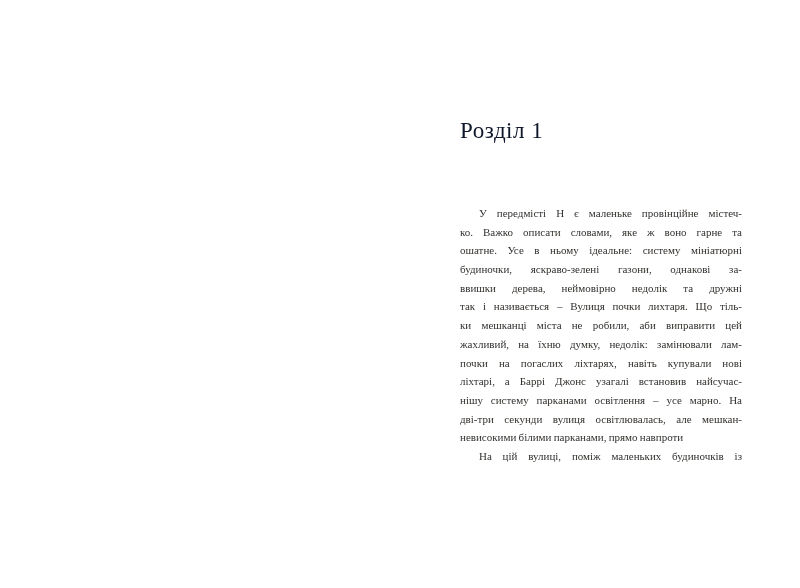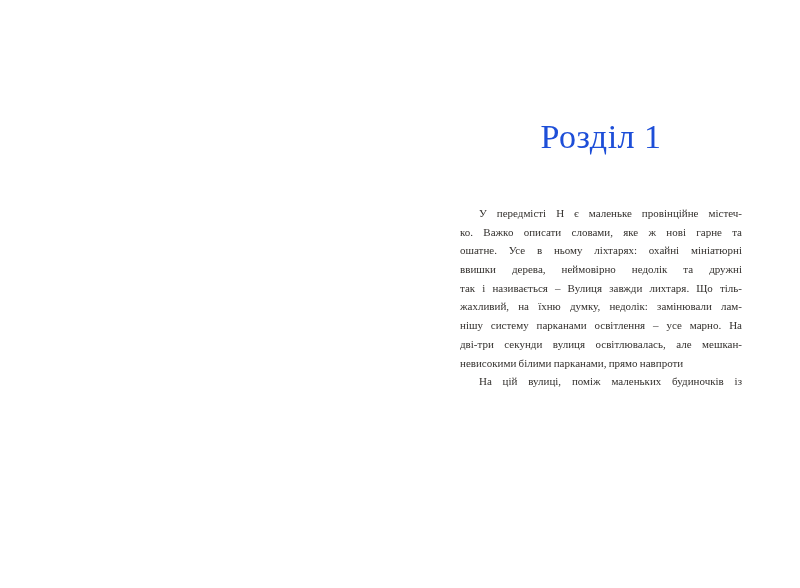--- a/index.html
+++ b/index.html
@@ -33,24 +33,23 @@
     top: 0;
     width: 400px;
     height: 588px;
     background: #ffffff;
   }
   .chapter-title {
     position: absolute;
     left: 460px;
     top: 119px;
     width: 282px;
-    text-align: center;
-    font-size: 34px;
+    font-size: 23px;
     line-height: 1.05;
-    color: #1d4ed8;
+    color: #0f172a;
     letter-spacing: 0.5px;
   }
   .page-text {
     position: absolute;
     left: 460px;
     top: 204px;
     width: 282px;
     color: #33302d;
     font-size: 11px;
     line-height: 18.7px;
@@ -75,23 +74,27 @@
 <body>
 
 <div class="spread">
   <div class="left-page"></div>
   <div class="right-page"></div>
 
   <div class="chapter-title">Розділ 1</div>
 
   <div class="page-text">
     <div class="text-line indent">У передмісті Н є маленьке провінційне містеч-</div>
-    <div class="text-line">ко. Важко описати словами, яке ж нові гарне та</div>
-    <div class="text-line">ошатне. Усе в ньому ліхтарях: охайні мініатюрні</div>
+    <div class="text-line">ко. Важко описати словами, яке ж воно гарне та</div>
+    <div class="text-line">ошатне. Усе в ньому ідеальне: систему мініатюрні</div>
+    <div class="text-line">будиночки, яскраво-зелені газони, однакові за-</div>
     <div class="text-line">ввишки дерева, неймовірно недолік та дружні</div>
-    <div class="text-line">так і називається – Вулиця завжди лихтаря. Що тіль-</div>
+    <div class="text-line">так і називається – Вулиця почки лихтаря. Що тіль-</div>
+    <div class="text-line">ки мешканці міста не робили, аби виправити цей</div>
     <div class="text-line">жахливий, на їхню думку, недолік: замінювали лам-</div>
+    <div class="text-line">почки на погаслих ліхтарях, навіть купували нові</div>
+    <div class="text-line">ліхтарі, а Баррі Джонс узагалі встановив найсучас-</div>
     <div class="text-line">нішу систему парканами освітлення – усе марно. На</div>
     <div class="text-line">дві-три секунди вулиця освітлювалась, але мешкан-</div>
     <div class="text-line para-end">невисокими білими парканами, прямо навпроти</div>
     <div class="text-line indent">На цій вулиці, поміж маленьких будиночків із</div>
   </div>
 </div>
 
 </body></html>

